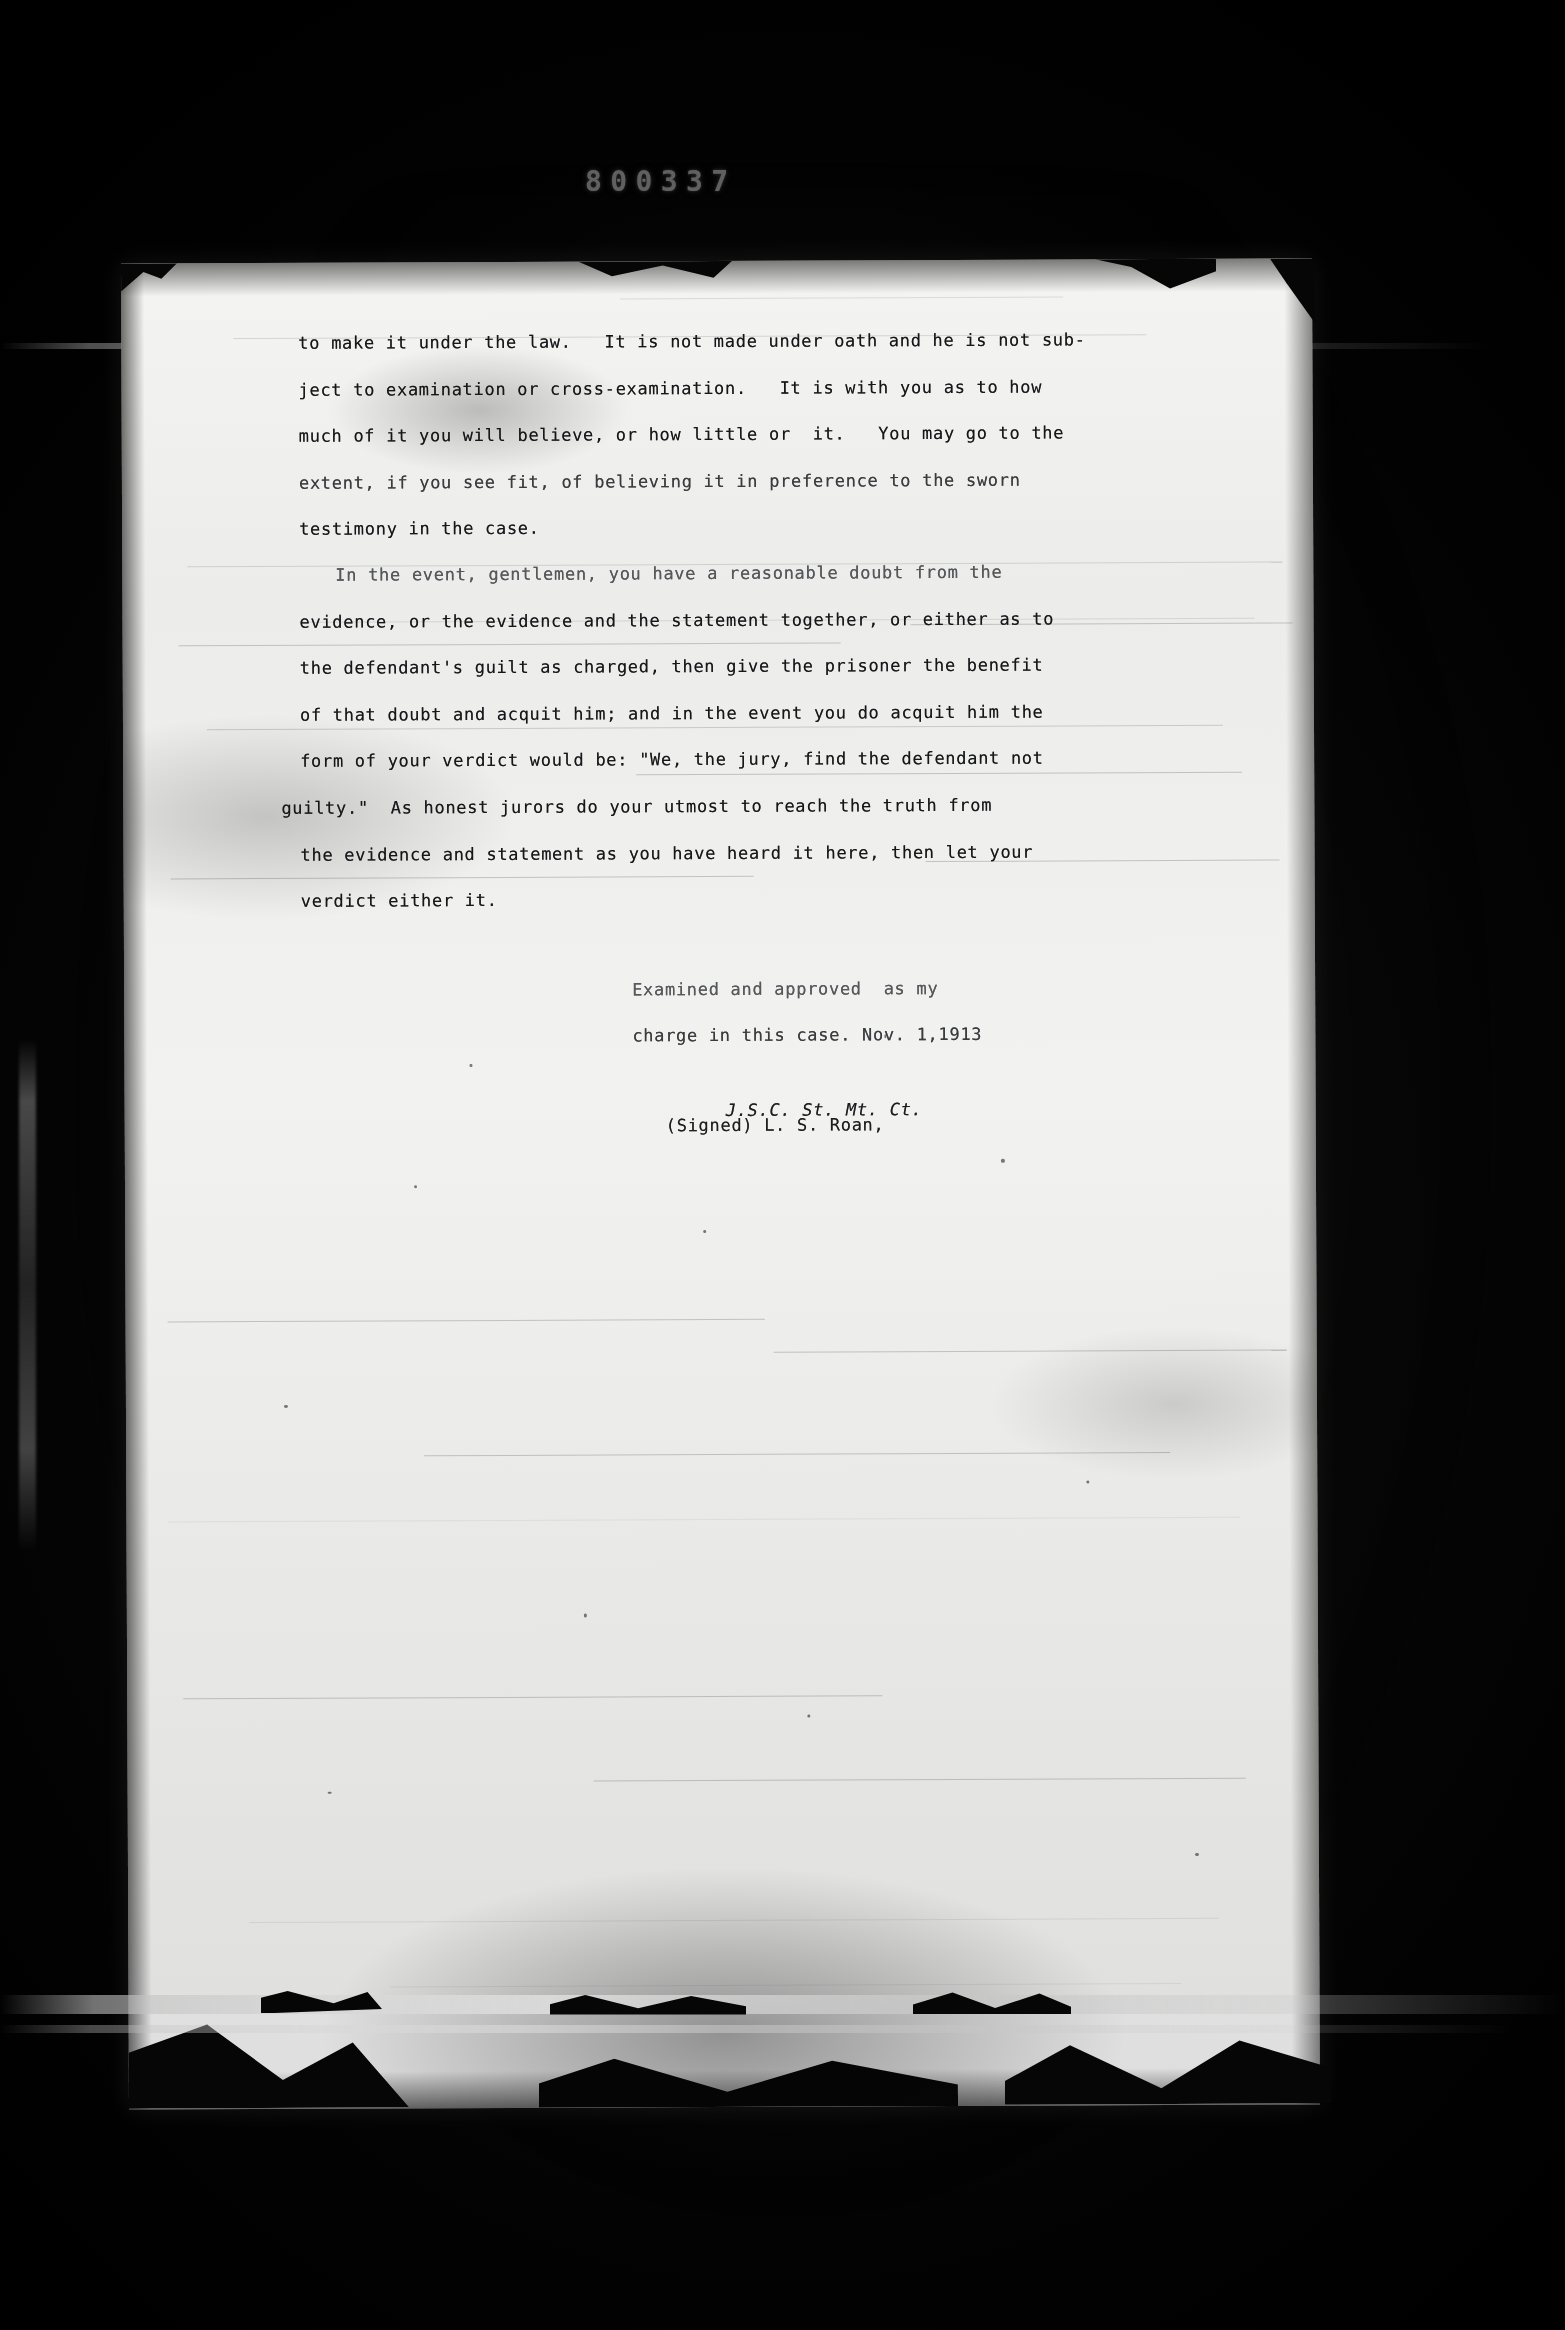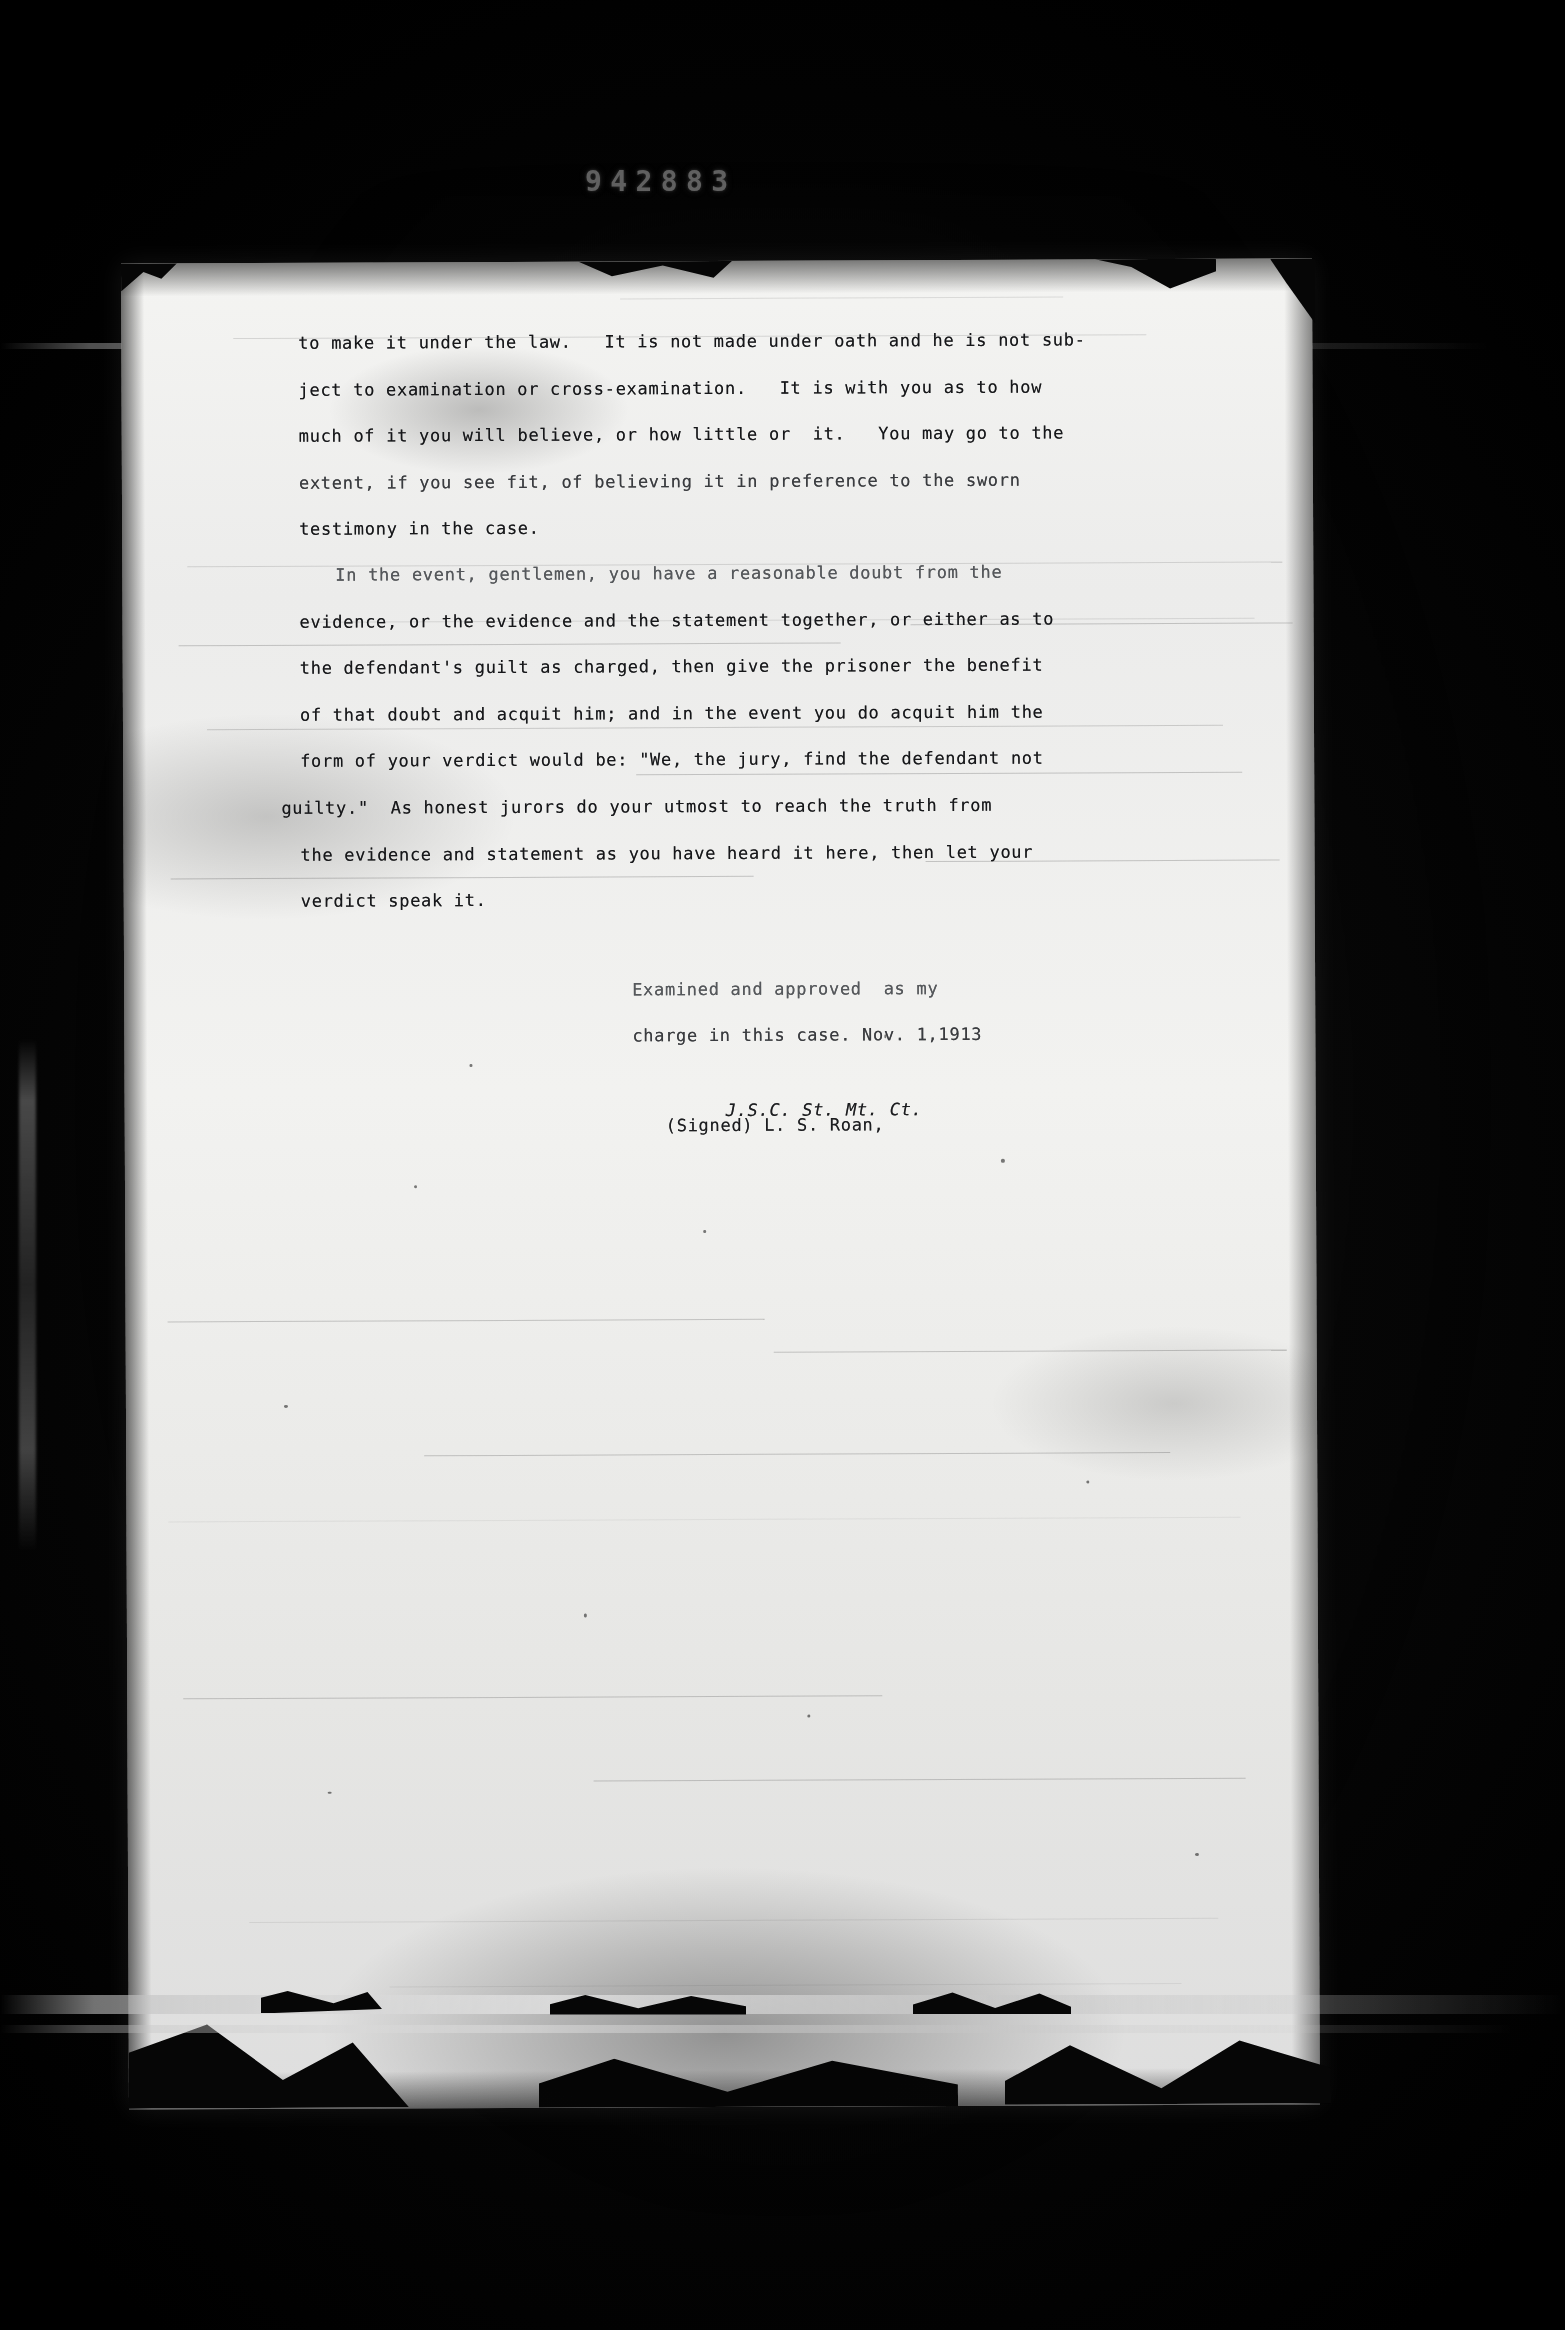--- a/index.html
+++ b/index.html
@@ -194,21 +194,21 @@
     pointer-events: none;
   }
 </style>
 </head>
 <body>
 
 <div id="scan-frame">
 
   <div class="halo"></div>
 
-  <div id="film-header">942883</div>
+  <div id="film-header">800337</div>
 
   <div class="streak" id="streak-top"></div>
 
   <div id="left-artifact"></div>
   <div id="right-artifact"></div>
 
   <div id="page">
 
     <div class="tear" style="left:0px;   top:0px;  width:56px; height:28px; clip-path: polygon(0 0,100% 0,72% 55%,40% 30%,0 100%);"></div>
     <div class="tear" style="left:457px; top:0px;  width:154px; height:24px; clip-path: polygon(0 0,100% 0,88% 70%,55% 18%,22% 62%);"></div>
@@ -248,21 +248,21 @@
       <div class="line body-line faint" style="top:210px;">extent, if you see fit, of believing it in preference to the sworn</div>
       <div class="line body-line" style="top:256px;">testimony in the case.</div>
 
       <div class="line indent faintest" style="top:302px;">In the event, gentlemen, you have a reasonable doubt from the</div>
       <div class="line body-line" style="top:349px;">evidence, or the evidence and the statement together, or either as to</div>
       <div class="line body-line" style="top:395px;">the defendant's guilt as charged, then give the prisoner the benefit</div>
       <div class="line body-line" style="top:442px;">of that doubt and acquit him; and in the event you do acquit him the</div>
       <div class="line body-line" style="top:488px;">form of your verdict would be: "We, the jury, find the defendant not</div>
       <div class="line body-line" style="top:535px; left:158px;">guilty."  As honest jurors do your utmost to reach the truth from</div>
       <div class="line body-line" style="top:582px;">the evidence and statement as you have heard it here, then let your</div>
-      <div class="line body-line" style="top:628px;">verdict speak it.</div>
+      <div class="line body-line" style="top:628px;">verdict either it.</div>
 
       <div class="line sig-line faintest" style="top:718px;">Examined and approved  as my</div>
       <div class="line sig-line faint" style="top:764px;">charge in this case. Nov. 1,1913</div>
       <div class="line sig-line deep" style="top:854px;">(Signed) L. S. Roan,</div>
       <div class="line sig-line deeper" style="top:839px;">J.S.C. St. Mt. Ct.</div>
     </div>
 
     <div class="speck" style="left:289px;  top:923px; width:3.3px;  height:3.3px;"></div>
     <div class="speck" style="left:578px; top:969px; width:2.8px;  height:2.8px;"></div>
     <div class="speck" style="left:876px; top:899px; width:3.7px;  height:3.7px;"></div>

